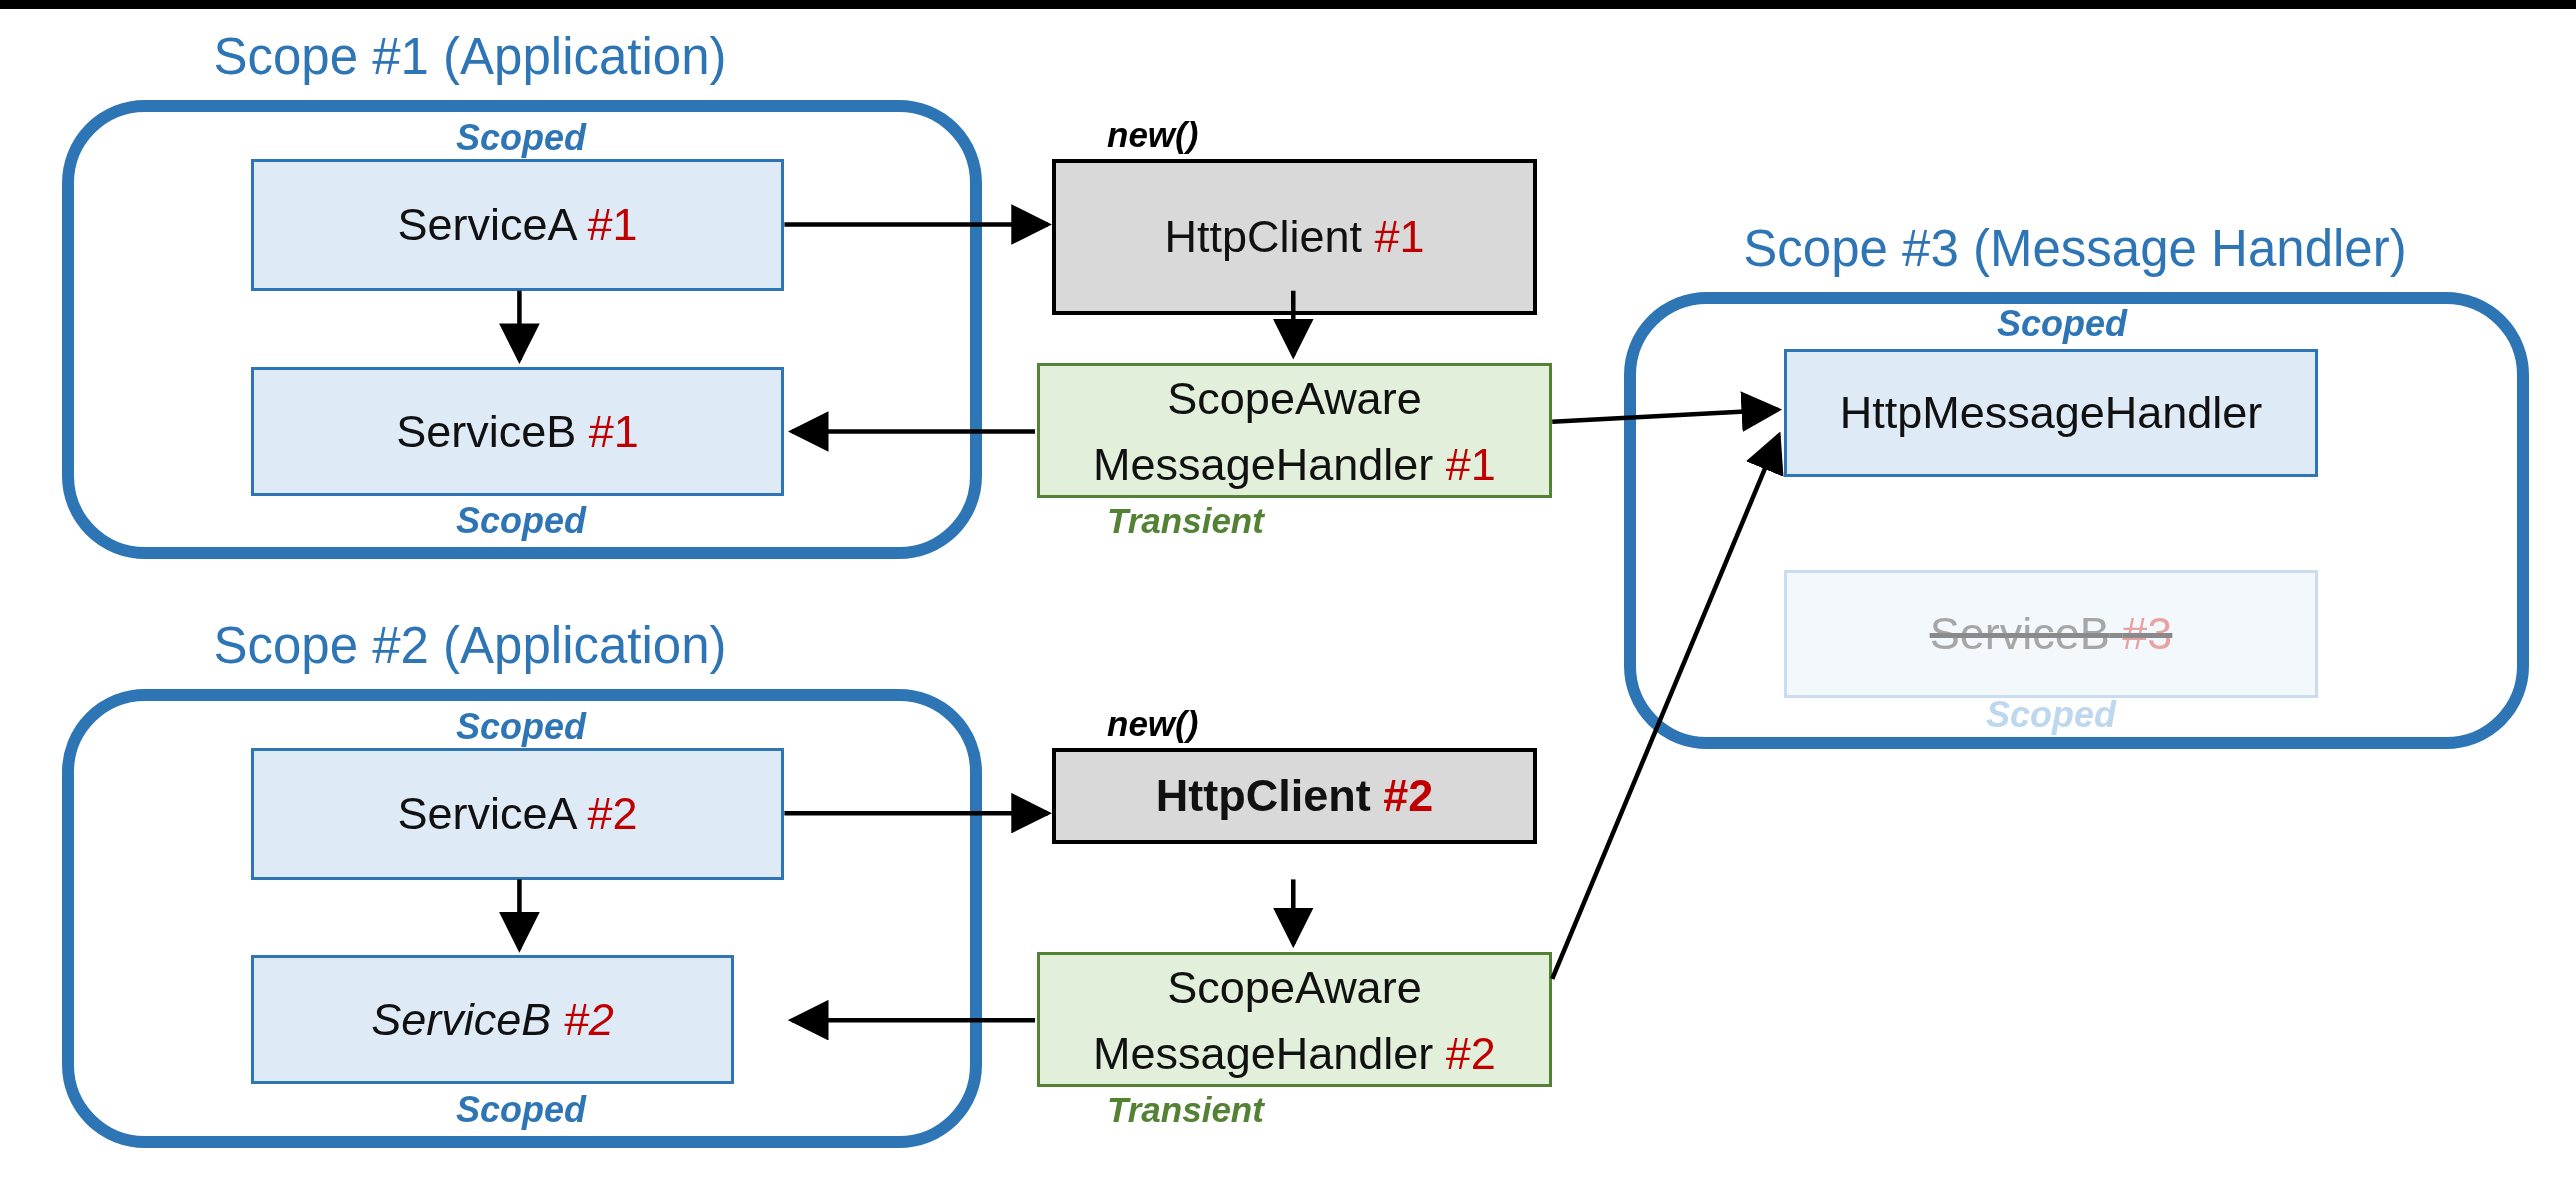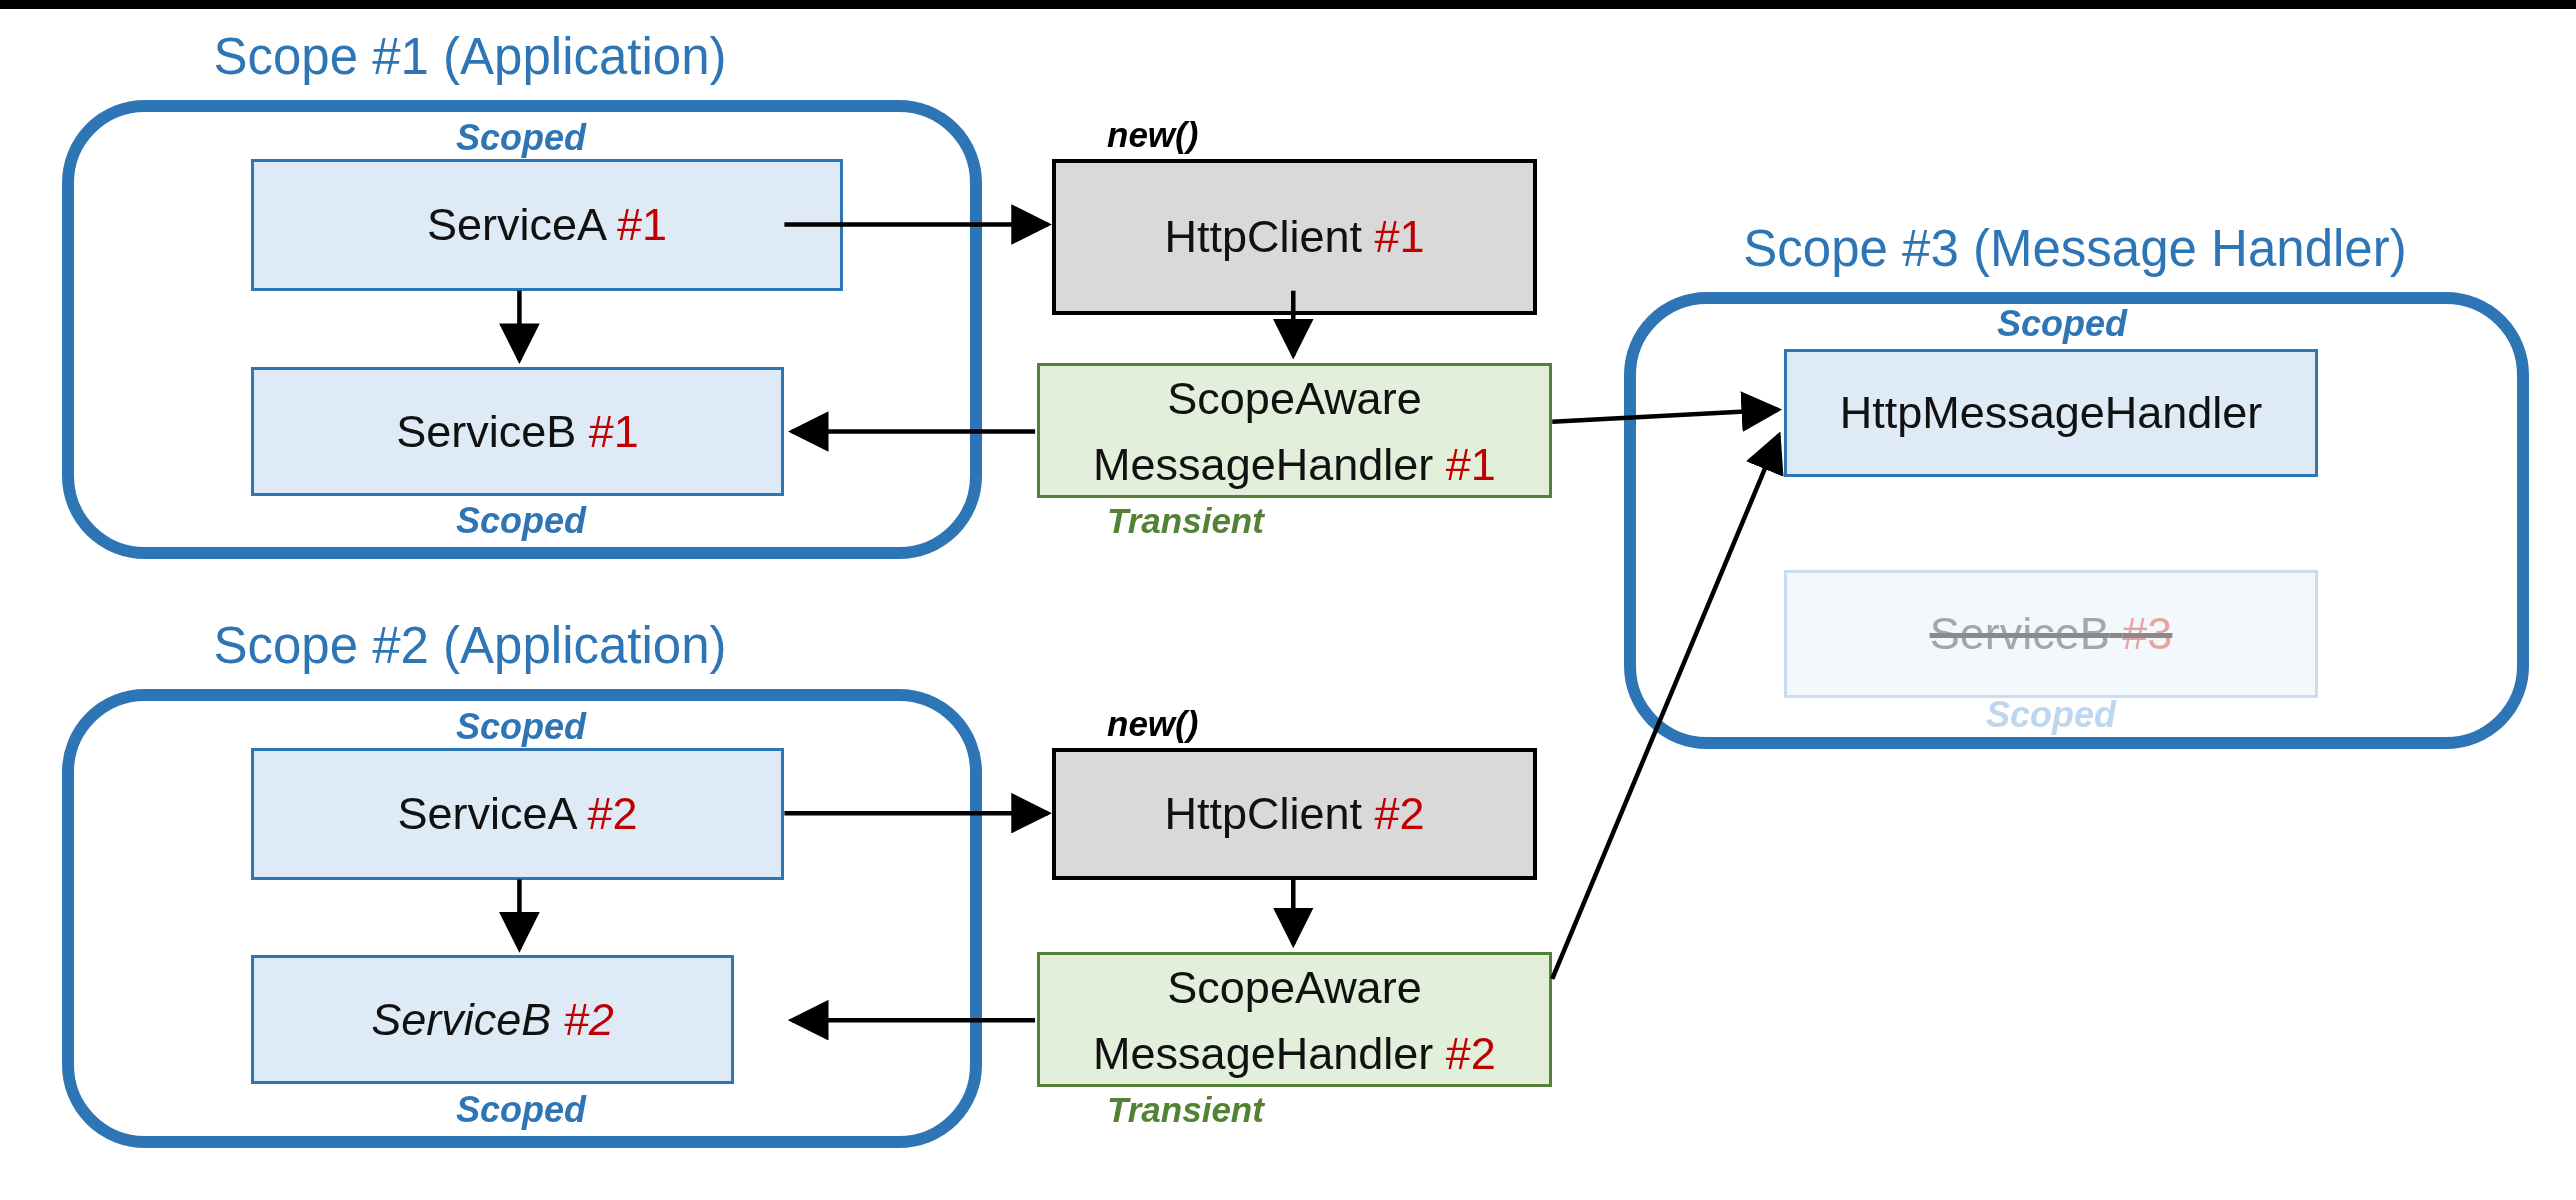--- a/index.html
+++ b/index.html
@@ -44,21 +44,21 @@
 </head>
 <body>
 
 <div class="canvas">
 
   <div class="topbar"></div>
 
   <div class="scope-title" style="left:105px;top:23px;width:730px;">Scope #1 (Application)</div>
   <div class="scope-rect" style="left:62px;top:100px;width:920px;height:459px;"></div>
   <div class="scoped-label" style="left:333px;top:117px;width:376px;">Scoped</div>
-  <div class="node svc" style="left:251px;top:159px;width:592px;height:132px;">
+  <div class="node svc" style="left:251px;top:159px;width:533px;height:132px;">
     <div class="line"><span>ServiceA</span> <span class="badge">#1</span></div>
   </div>
   <div class="node svc" style="left:251px;top:367px;width:533px;height:129px;">
     <div class="line"><span>ServiceB</span> <span class="badge">#1</span></div>
   </div>
   <div class="scoped-label" style="left:333px;top:500px;width:376px;">Scoped</div>
 
   <div class="annot" style="left:1107px;top:115px;width:376px;">new()</div>
   <div class="node gray" style="left:1052px;top:159px;width:485px;height:156px;">
     <div class="line"><span>HttpClient</span> <span class="badge">#1</span></div>
@@ -74,21 +74,21 @@
   <div class="scoped-label" style="left:333px;top:706px;width:376px;">Scoped</div>
   <div class="node svc" style="left:251px;top:748px;width:533px;height:132px;">
     <div class="line"><span>ServiceA</span> <span class="badge">#2</span></div>
   </div>
   <div class="node svc" style="left:251px;top:955px;width:483px;height:129px;font-style:italic;">
     <div class="line"><span>ServiceB</span> <span class="badge">#2</span></div>
   </div>
   <div class="scoped-label" style="left:333px;top:1089px;width:376px;">Scoped</div>
 
   <div class="annot" style="left:1107px;top:704px;width:376px;">new()</div>
-  <div class="node gray" style="left:1052px;top:748px;width:485px;height:132px;">
+  <div class="node gray" style="left:1052px;top:748px;width:485px;height:96px;font-weight:bold;">
     <div class="line"><span>HttpClient</span> <span class="badge">#2</span></div>
   </div>
   <div class="node green" style="left:1037px;top:952px;width:515px;height:135px;">
     <div class="line">ScopeAware</div>
     <div class="line"><span>MessageHandler</span> <span class="badge">#2</span></div>
   </div>
   <div class="annot transient" style="left:1107px;top:1090px;width:376px;">Transient</div>
 
   <div class="scope-title" style="left:1710px;top:215px;width:730px;">Scope #3 (Message Handler)</div>
   <div class="scope-rect" style="left:1624px;top:292px;width:905px;height:457px;"></div>

